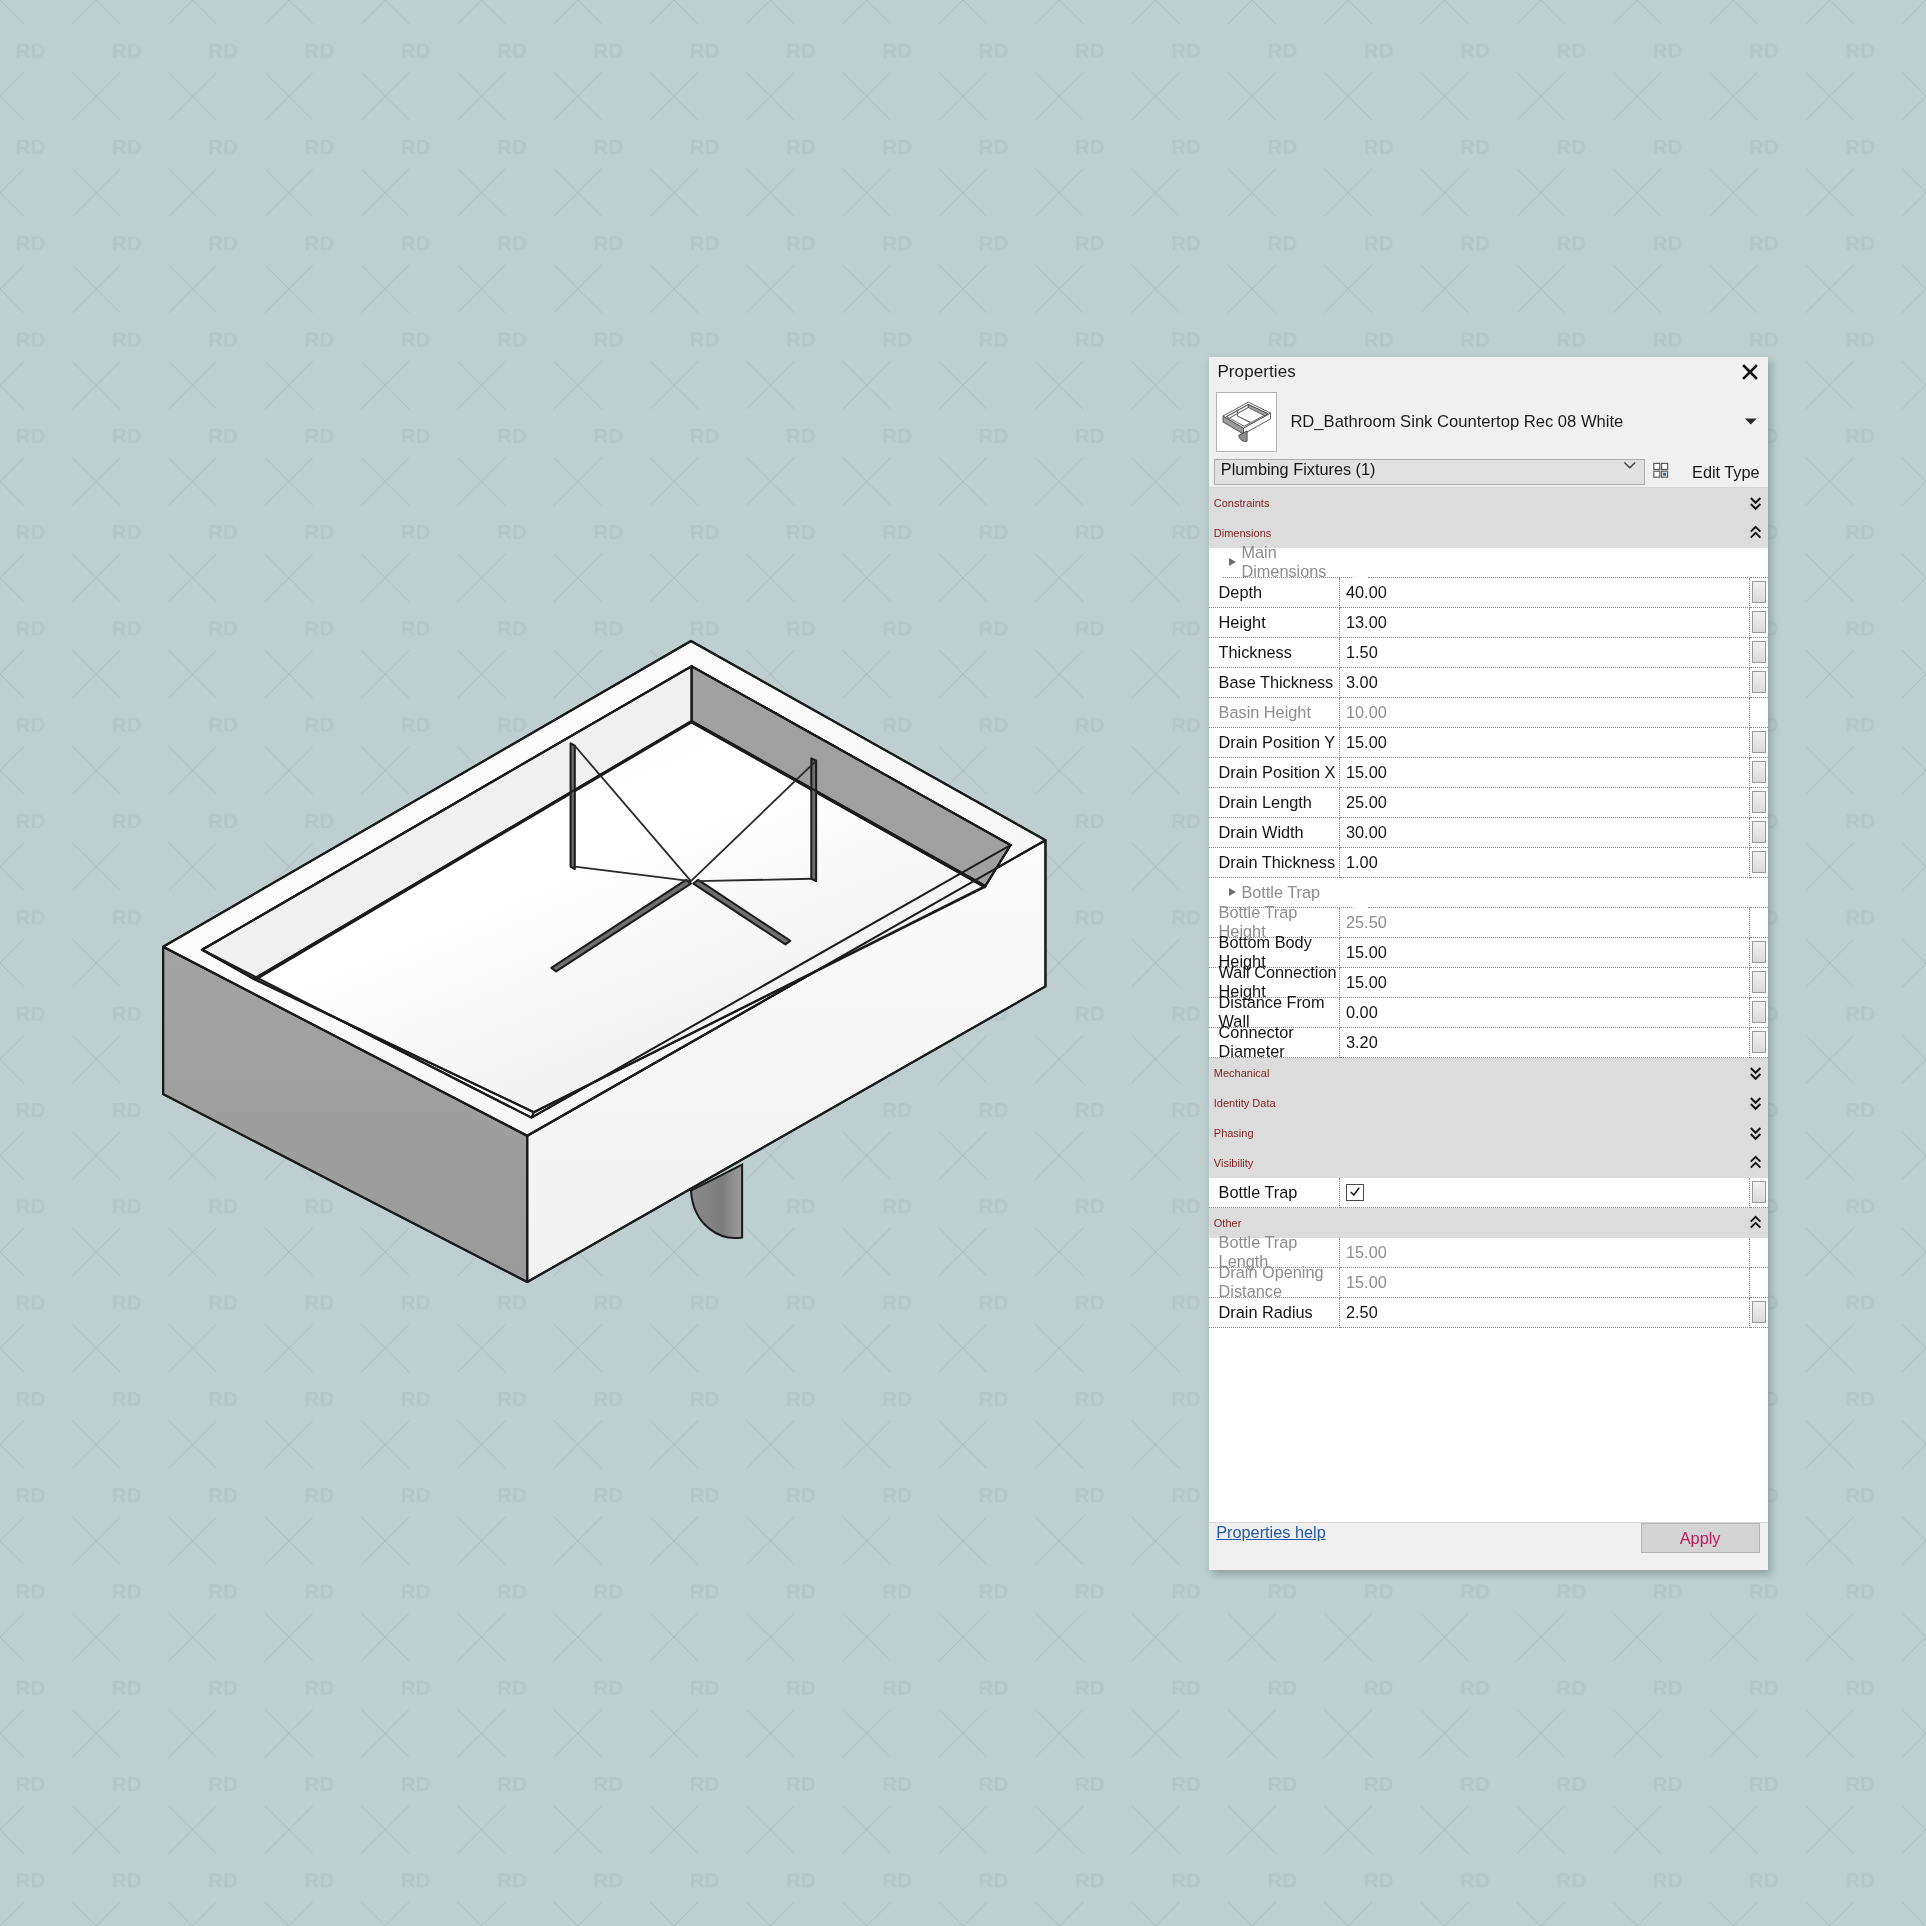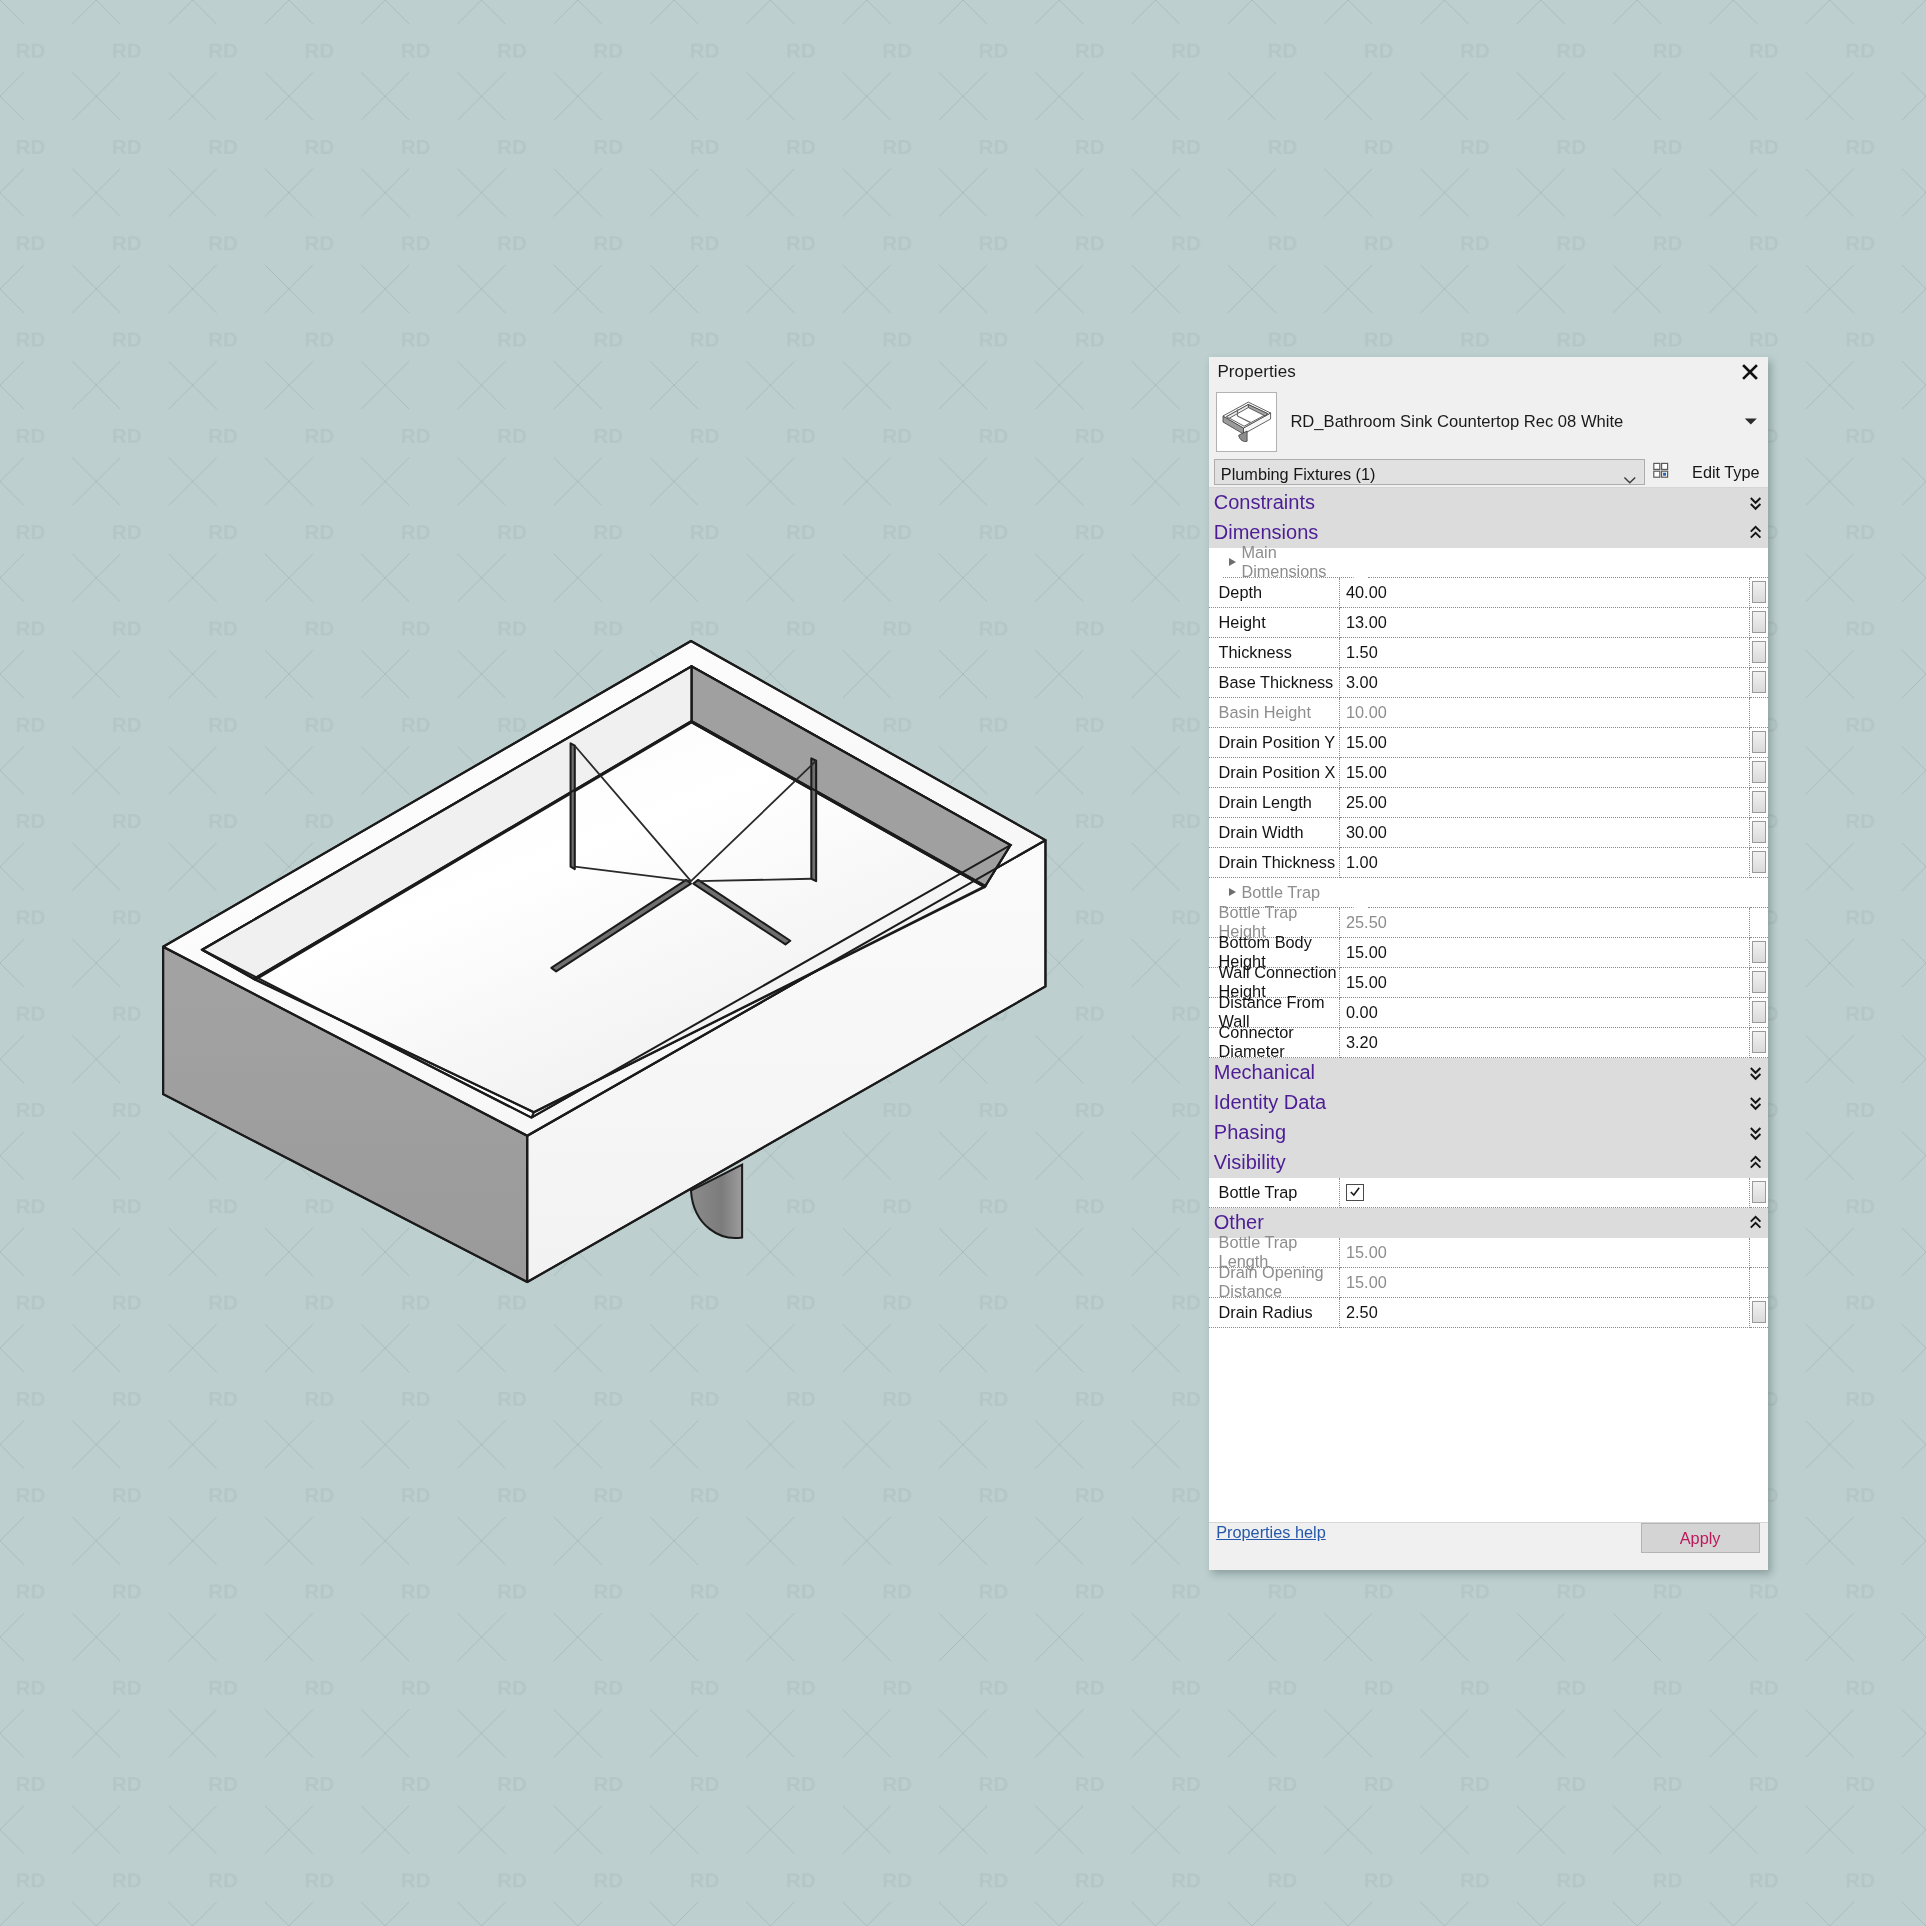--- a/index.html
+++ b/index.html
@@ -104,21 +104,21 @@
     align-items: center;
     padding: 0 3.6px 0 4.8px;
     gap: 4.8px;
   }
   .pp-combo {
     flex: 1;
     height: 24px;
     background: #e1e1e1;
     border: 0.6px solid #adadad;
     display: flex;
-    align-items: flex-end;
+    align-items: flex-start;
     padding: 0 3.6px 0 6px;
     cursor: pointer;
   }
   .pp-combo-label { flex: 1; font-size: 16.3px; color:#161616; }
   .pp-combo-arrow { width: 20.5px; display:flex; align-items:center; justify-content:center; }
   .pp-edittype {
     display: flex;
     align-items: center;
     gap: 22px;
     padding: 0 4.8px 0 2.4px;
@@ -143,22 +143,22 @@
   }
   .pp-row.group {
     background: #dcdcdc;
     height: 30px;
   }
   .pp-row.group .gname {
     flex: 1;
     display: flex;
     align-items: center;
     padding-left: 4.8px;
-    font-size: 20px;
-    color: #4c1d95;
+    font-size: 11px;
+    color: #7f1d1d;
   }
   .pp-row.group .gchev {
     width: 24px;
     display: flex; align-items: center; justify-content: center;
     cursor: pointer;
   }
   .pp-row.param .pname {
     flex: 0 0 131px;
     width: 131px;
     display: flex;

